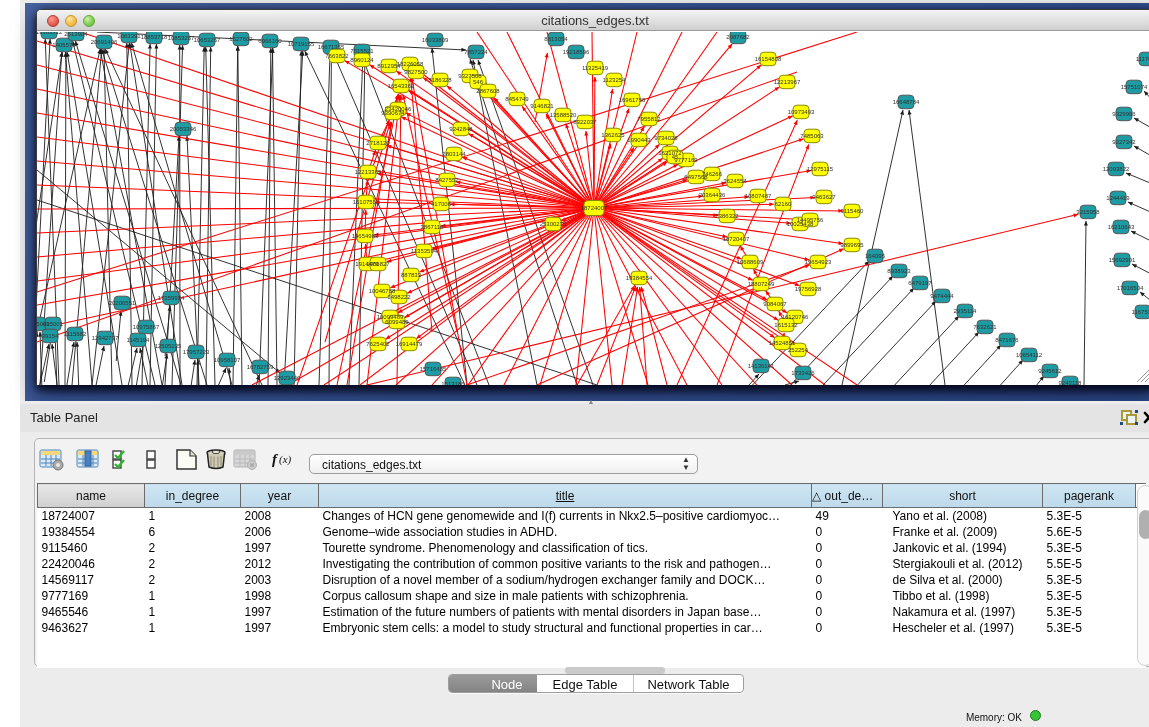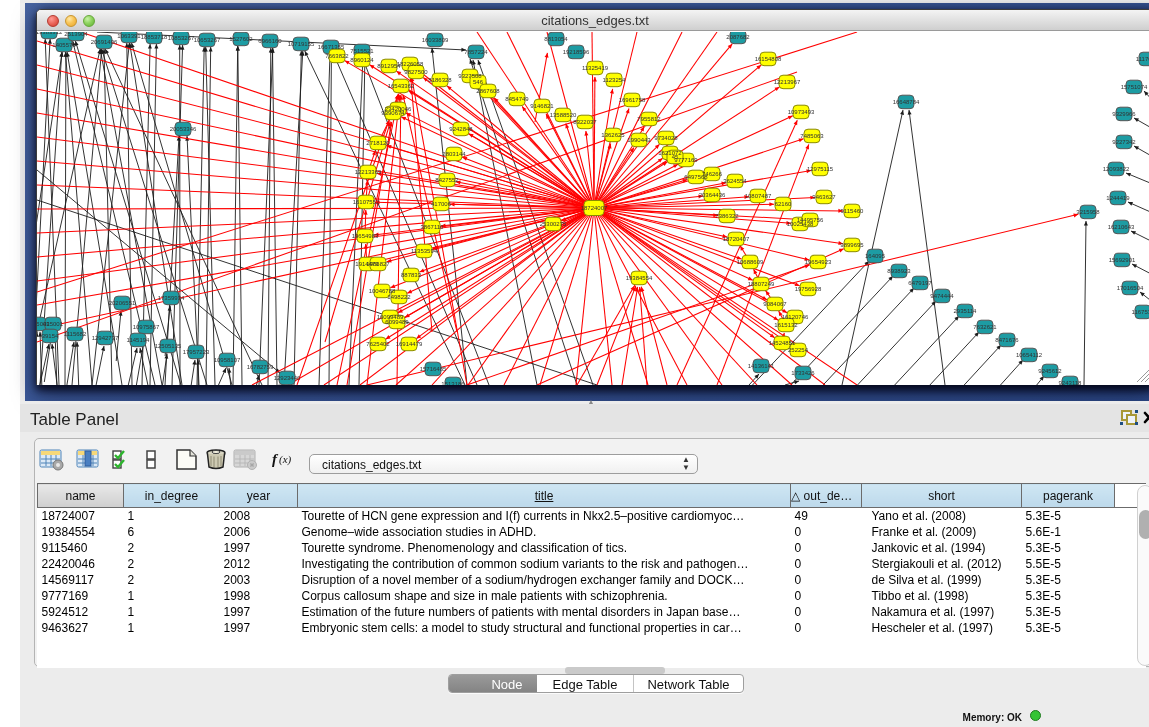--- a/index.html
+++ b/index.html
@@ -16,51 +16,51 @@
   background:linear-gradient(#f4f4f4,#e3e3e3 45%,#cfcfcf); border-bottom:1px solid #9a9a9a; }
 #titlebar .title { position:absolute; width:100%; text-align:center; top:3px; font-size:13px; color:#333; }
 .tl { position:absolute; top:5px; width:12px; height:12px; border-radius:50%; }
 .tl.r { left:10px; background:radial-gradient(circle at 35% 30%, #ff9a94, #ec6b60 45%, #d3362a); border:1px solid #b33a30;}
 .tl.y { left:28px; background:radial-gradient(circle at 35% 30%, #ffe9a8, #f8c455 45%, #e9a62c); border:1px solid #c9952e;}
 .tl.g { left:46px; background:radial-gradient(circle at 35% 30%, #c9f2a7, #8fd460 45%, #5faf32); border:1px solid #67a83a;}
 
 
 #tpanel { position:absolute; left:0; top:401px; width:1149px; height:326px; background:#ececec; }
 #tpanel-head { position:absolute; left:0; top:3px; width:1140px; height:28px; background:#e4e4e4; }
-#tpanel-head .t { position:absolute; left:10px; top:6px; font-size:17px; color:#222; }
+#tpanel-head .t { position:absolute; left:10px; top:6px; font-size:13px; color:#222; }
 #righted { position:absolute; right:0; top:0; width:9px; height:326px; background:#cdcdcd; border-left:1px solid #8f8f8f; }
 #browserbox { position:absolute; left:14px; top:37px; width:1121px; height:229px;
   background:#f2f2f2; border:1px solid #b4b4b4; border-radius:5px; }
 #toolbar { position:absolute; left:0px; top:8px; height:28px; width:100%; }
 .dropdown { position:absolute; left:274px; top:7px; width:389px; height:20px; background:linear-gradient(#ffffff,#f0f0f0);
   border:1px solid #9d9d9d; border-radius:5px; font-size:12px; color:#111; padding:3px 0 0 12px; }
 .dropdown .arr { position:absolute; right:7px; top:1px; font-size:8px; color:#333; line-height:8px; }
 #tablewrap { position:absolute; left:2px; top:44px; width:1109px; height:185px; overflow:hidden; background:#fff; }
 table.data { border-collapse:collapse; table-layout:fixed; width:1112px; font-size:12px; }
 table.data th { height:24px; font-weight:normal; color:#111; border:1px solid #6b6b6b;
   background:linear-gradient(#cfe6f3,#bcd9eb); }
 table.data td { height:16px; color:#000; white-space:nowrap; overflow:hidden; padding:0 2px 0 4px; }
-th.c-name { width:86px; background:linear-gradient(#e8e8e8,#cfcfcf) !important; }
+th.c-name { width:107px; background:linear-gradient(#e8e8e8,#cfcfcf) !important; }
 th.c-ind  { width:96px; }
 th.c-year { width:78px; }
 th.c-title{ width:493px;text-decoration:underline; }
 th.c-out  { width:71px; text-align:left; }
 th.c-short{ width:160px; }
 th.c-pr   { width:93px; }
 th.c-x    { width:35px; background:#fff !important; border-top:1px solid #6b6b6b; border-bottom:1px solid #6b6b6b; border-right:none;}
 td.c-short { text-align:left; padding-left:10px !important; }
 #vsb { position:absolute; right:1px; top:46px; width:16px; height:181px; background:#fafafa; border:1px solid #d0d0d0; border-radius:8px;}
 #vsb .th { position:absolute; left:1px; top:24px; width:13px; height:29px; border-radius:7px; background:#b0b0b0; }
 #hsb { position:absolute; left:545px; top:266px; width:100px; height:7px; border-radius:3px; background:#cacaca; }
 #tabs { position:absolute; left:428px; top:273px; height:19px; display:flex; border:1px solid #9e9e9e; border-radius:4px; overflow:hidden; background:#fff; box-shadow:0 1px 0 rgba(255,255,255,.8);}
 #tabs div { padding-top:2px; text-align:center; font-size:13px; color:#111; }
 #tabs .s1 { width:88px;padding-left:28px; } #tabs .s2 { width:96px; } #tabs .s3 { width:109px; }
 #tabs .sel { background:linear-gradient(#9a9a9a,#848484); color:#fff; }
 #tabs .sep { width:1px; padding:0; background:#c4c4c4; }
-#statusbar { position:absolute; left:0; top:305px; width:1030px; height:21px;font-weight:bold; }
+#statusbar { position:absolute; left:0; top:305px; width:1030px; height:21px; }
 #statusbar .mem { position:absolute; right:28px; top:6px; font-size:10px; color:#111; }
 #statusbar .dot { position:absolute; right:9px; top:4px; width:11px; height:11px; border-radius:50%; background:#35c435; border:1px solid #1f7a1f; }
 </style></head>
 <body>
 <div id="app">
   <div id="desktop">
     <div id="netwin">
       <div id="titlebar">
         <span class="tl r"></span>
           <span class="tl y"></span>
@@ -868,78 +868,78 @@
             <th class="c-title">title</th>
                 <th class="c-out">△ out_de…</th>
                 <th class="c-short">short</th>
             <th class="c-pr">pagerank</th>
                 <th class="c-x"></th>
           </tr>
           <tr>
                 <td class="c-name">18724007</td>
                 <td class="c-ind">1</td>
                 <td class="c-year">2008</td>
-                <td class="c-title">Tourette of HCN gene expression and I(f) currents in Nkx2.5–positive cardiomyoc…</td>
+                <td class="c-title">Changes of HCN gene genomewide and I(f) currents in Nkx2.5–positive cardiomyoc…</td>
                 <td class="c-out">49</td>
                 <td class="c-short">Yano et al. (2008)</td>
                 <td class="c-pr">5.3E-5</td>
                 <td class="c-x"></td>
               </tr>
 <tr>
                 <td class="c-name">19384554</td>
                 <td class="c-ind">6</td>
                 <td class="c-year">2006</td>
                 <td class="c-title">Genome–wide association studies in ADHD.</td>
                 <td class="c-out">0</td>
                 <td class="c-short">Franke et al. (2009)</td>
-                <td class="c-pr">5.6E-1</td>
+                <td class="c-pr">5.6E-5</td>
                 <td class="c-x"></td>
               </tr>
 <tr>
                 <td class="c-name">9115460</td>
                 <td class="c-ind">2</td>
                 <td class="c-year">1997</td>
                 <td class="c-title">Tourette syndrome. Phenomenology and classification of tics.</td>
                 <td class="c-out">0</td>
                 <td class="c-short">Jankovic et al. (1994)</td>
                 <td class="c-pr">5.3E-5</td>
                 <td class="c-x"></td>
               </tr>
 <tr>
                 <td class="c-name">22420046</td>
                 <td class="c-ind">2</td>
                 <td class="c-year">2012</td>
-                <td class="c-title">Investigating the contribution of common sodium variants to the risk and pathogen…</td>
+                <td class="c-title">Investigating the contribution of common positive variants to the risk and pathogen…</td>
                 <td class="c-out">0</td>
                 <td class="c-short">Stergiakouli et al. (2012)</td>
                 <td class="c-pr">5.5E-5</td>
                 <td class="c-x"></td>
               </tr>
 <tr>
                 <td class="c-name">14569117</td>
                 <td class="c-ind">2</td>
                 <td class="c-year">2003</td>
                 <td class="c-title">Disruption of a novel member of a sodium/hydrogen exchanger family and DOCK…</td>
                 <td class="c-out">0</td>
-                <td class="c-short">de Silva et al. (1999)</td>
+                <td class="c-short">de Silva et al. (2000)</td>
                 <td class="c-pr">5.3E-5</td>
                 <td class="c-x"></td>
               </tr>
 <tr>
                 <td class="c-name">9777169</td>
                 <td class="c-ind">1</td>
                 <td class="c-year">1998</td>
                 <td class="c-title">Corpus callosum shape and size in male patients with schizophrenia.</td>
                 <td class="c-out">0</td>
                 <td class="c-short">Tibbo et al. (1998)</td>
                 <td class="c-pr">5.3E-5</td>
                 <td class="c-x"></td>
               </tr>
 <tr>
-                <td class="c-name">5924512</td>
+                <td class="c-name">9465546</td>
                 <td class="c-ind">1</td>
                 <td class="c-year">1997</td>
                 <td class="c-title">Estimation of the future numbers of patients with mental disorders in Japan base…</td>
                 <td class="c-out">0</td>
                 <td class="c-short">Nakamura et al. (1997)</td>
                 <td class="c-pr">5.3E-5</td>
                 <td class="c-x"></td>
               </tr>
 <tr>
                 <td class="c-name">9463627</td>

